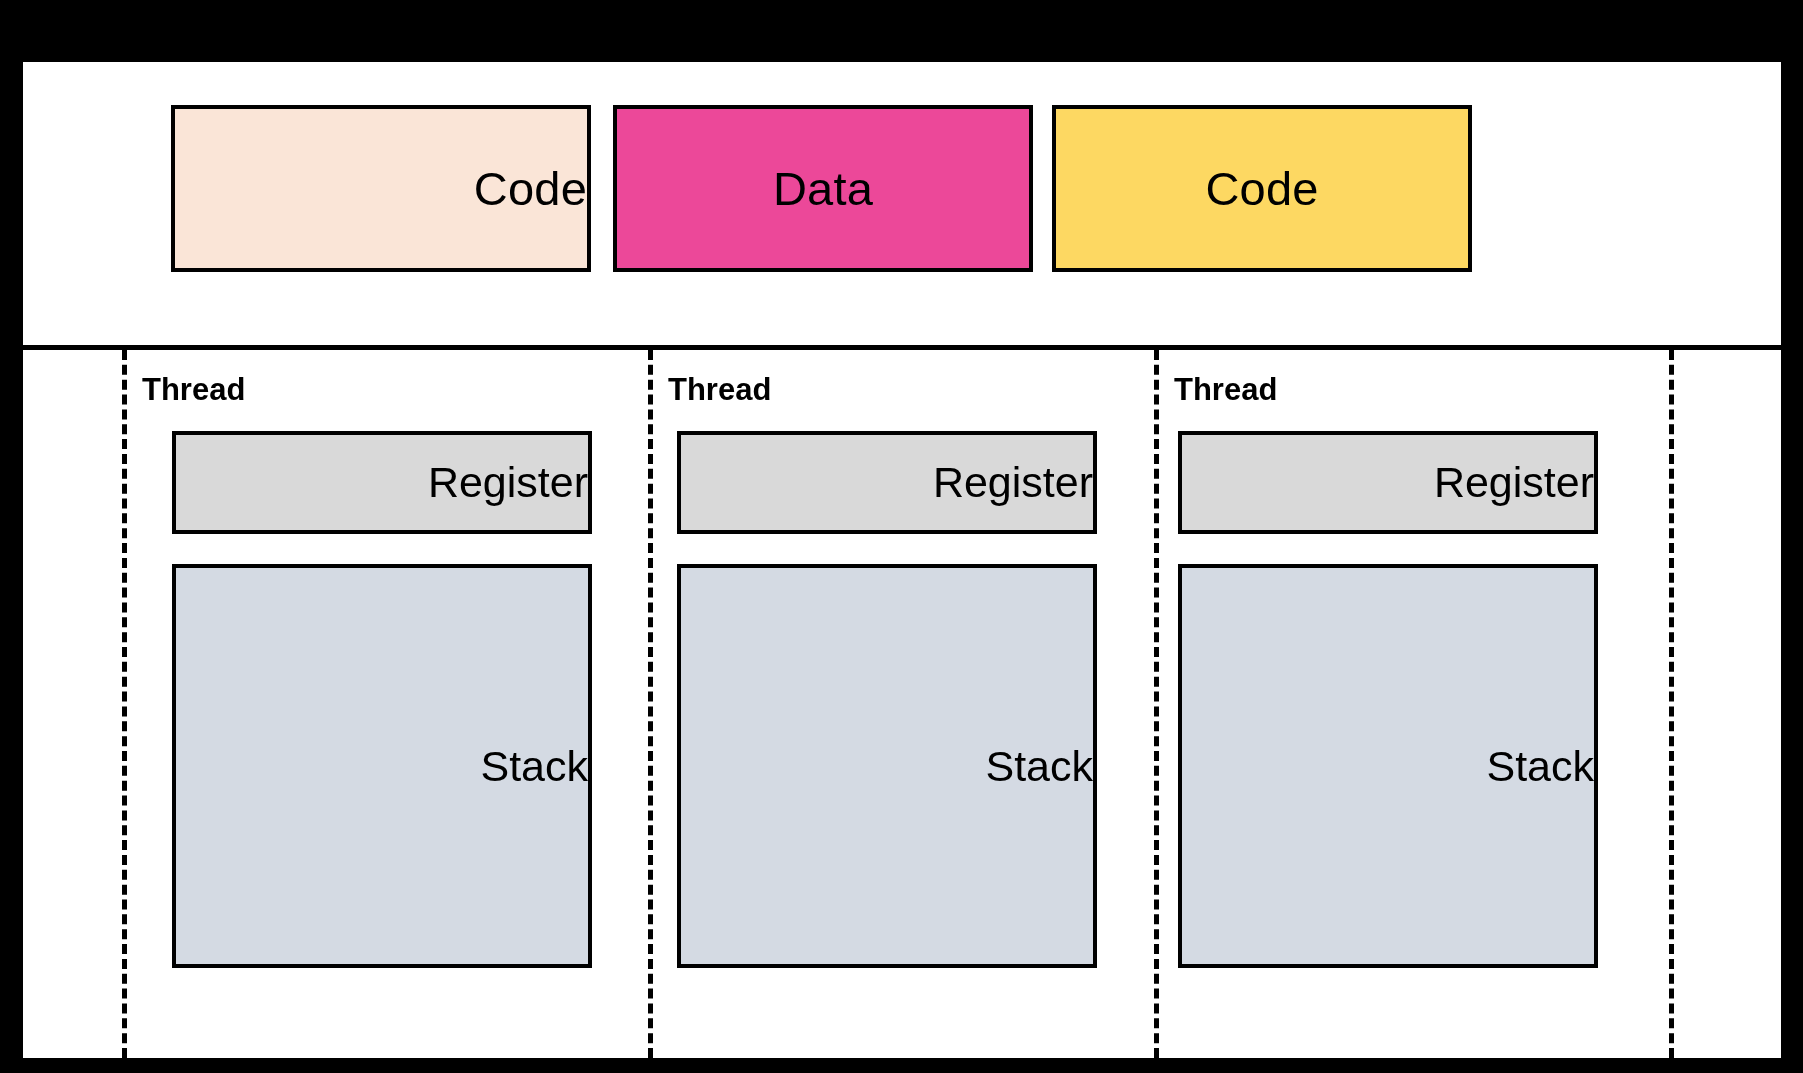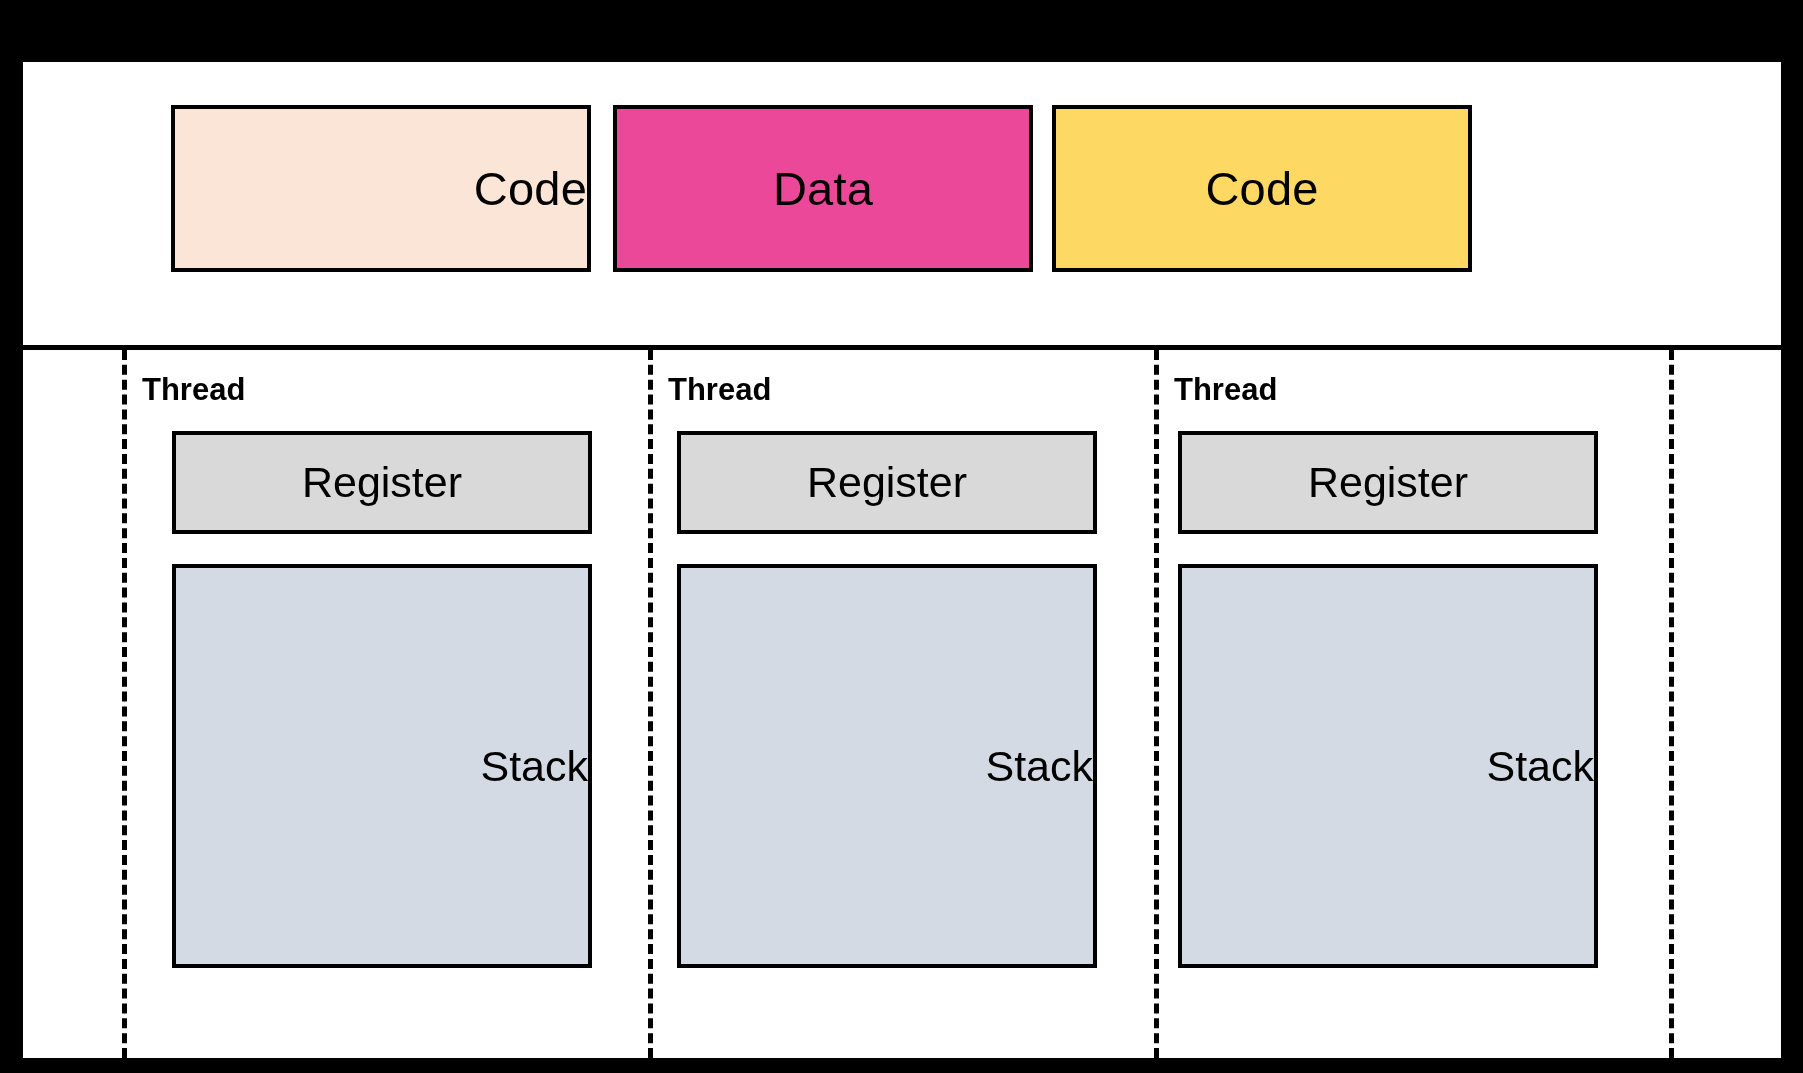--- a/index.html
+++ b/index.html
@@ -107,21 +107,21 @@
   }
 
   .reg-box {
     position: absolute;
     top: 81px;
     height: 103px;
     border: 4px solid #000000;
     box-sizing: border-box;
     display: flex;
     align-items: center;
-    justify-content: center;
+    justify-content: flex-end;
     font-size: 43px;
     color: #000000;
   }
   .stack-box {
     position: absolute;
     top: 214px;
     height: 404px;
     border: 4px solid #000000;
     box-sizing: border-box;
     display: flex;

